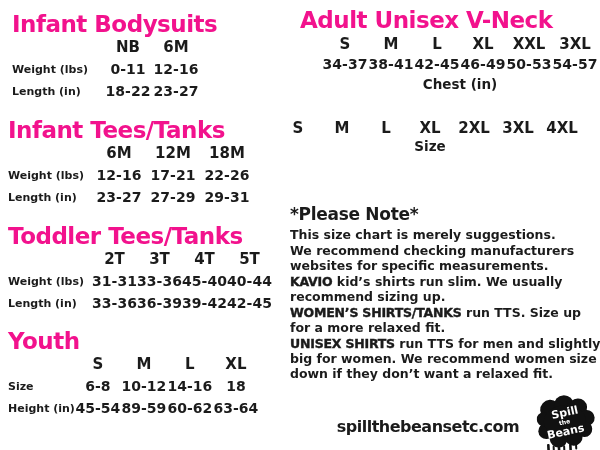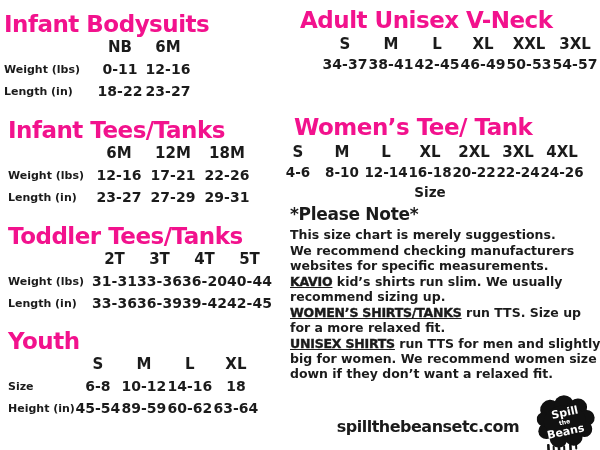--- a/index.html
+++ b/index.html
@@ -22,31 +22,31 @@
   .t-ib td.lbl{width:92px}.t-ib td.c{width:48px}
   .t-it td.lbl{width:84px}.t-it td.c{width:54px}
   .t-tt td.lbl{width:84px}.t-tt td.c{width:45px}
   .t-y  td.lbl{width:64px}.t-y  td.c{width:46px}
   .t-a  td.c{width:46px}
   .t-w  td.c{width:44px;font-size:13.5px}
   .t-a  td.hdr,.t-w td.hdr{font-size:15px;}
   .note{position:absolute;left:290px;top:204px;width:314px;}
   .note h3{margin:0 0 3px 0;font-size:17px;letter-spacing:-0.3px;}
   .note p{margin:0 0 1px 0;font-size:12.5px;line-height:15px;font-weight:bold;}
-  .note .lead{letter-spacing:-0.2px;text-decoration:underline;-webkit-text-stroke:0.4px #1b1b1b;}
+  .note .lead{letter-spacing:-0.2px;-webkit-text-stroke:0.4px #1b1b1b;}
   .site{position:absolute;left:320px;top:417px;width:216px;text-align:center;
         font-size:16px;letter-spacing:-0.5px;}
   .logo{position:absolute;left:537px;top:395px;transform:rotate(-3deg);}
 </style>
 </head>
 <body>
 
 <div class="canvas">
 
-  <div class="section" style="left:4px;top:12px">
+  <div class="section" style="left:12px;top:12px">
     <h2 class="title">Infant Bodysuits</h2>
     <table class="t-ib">
       <tbody>
           <tr>
         <td class="lbl"></td>
         <td class="c hdr">NB</td>
         <td class="c hdr">6M</td>
       </tr>
       <tr>
         <td class="lbl">Weight (lbs)</td>
@@ -96,21 +96,21 @@
         <td class="lbl"></td>
         <td class="c hdr">2T</td>
         <td class="c hdr">3T</td>
         <td class="c hdr">4T</td>
         <td class="c hdr">5T</td>
       </tr>
       <tr>
         <td class="lbl">Weight (lbs)</td>
         <td class="c">31-31</td>
         <td class="c">33-36</td>
-        <td class="c">36-20</td>
+        <td class="c">45-40</td>
         <td class="c">40-44</td>
       </tr>
       <tr>
         <td class="lbl">Length (in)</td>
         <td class="c">33-36</td>
         <td class="c">36-39</td>
         <td class="c">39-42</td>
         <td class="c">42-45</td>
       </tr>
     </tbody>
@@ -159,45 +159,38 @@
         <td class="c hdr">3XL</td>
       </tr>
       <tr>
         <td class="c">34-37</td>
         <td class="c">38-41</td>
         <td class="c">42-45</td>
         <td class="c">46-49</td>
         <td class="c">50-53</td>
         <td class="c">54-57</td>
       </tr>
+      <tr>
+        <td class="ftr" colspan="6">Chest (in)</td>
+      </tr>
     </tbody>
       </table>
   </div>
 
   <div class="section" style="left:276px;top:115px">
-    <h2 class="title" style="margin-left:18px">Women’s Tee/ Tank</h2>
     <table class="t-w" style="margin-top:3px">
       <tbody>
           <tr>
         <td class="c hdr">S</td>
         <td class="c hdr">M</td>
         <td class="c hdr">L</td>
         <td class="c hdr">XL</td>
         <td class="c hdr">2XL</td>
         <td class="c hdr">3XL</td>
         <td class="c hdr">4XL</td>
-      </tr>
-      <tr>
-        <td class="c">4-6</td>
-        <td class="c">8-10</td>
-        <td class="c">12-14</td>
-        <td class="c">16-18</td>
-        <td class="c">20-22</td>
-        <td class="c">22-24</td>
-        <td class="c">24-26</td>
       </tr>
       <tr>
         <td class="ftr" colspan="7">Size</td>
       </tr>
     </tbody>
       </table>
   </div>
 
   <div class="note">
     <h3>*Please Note*</h3>

